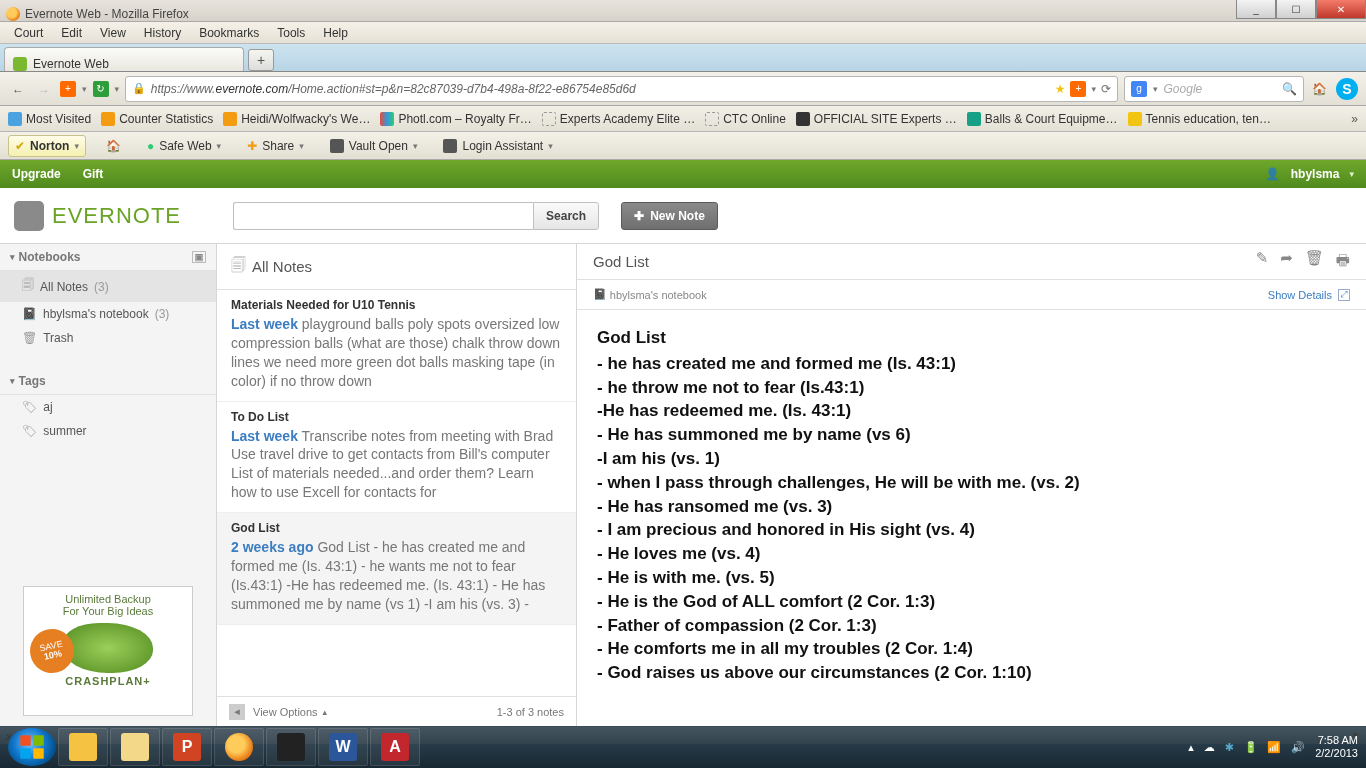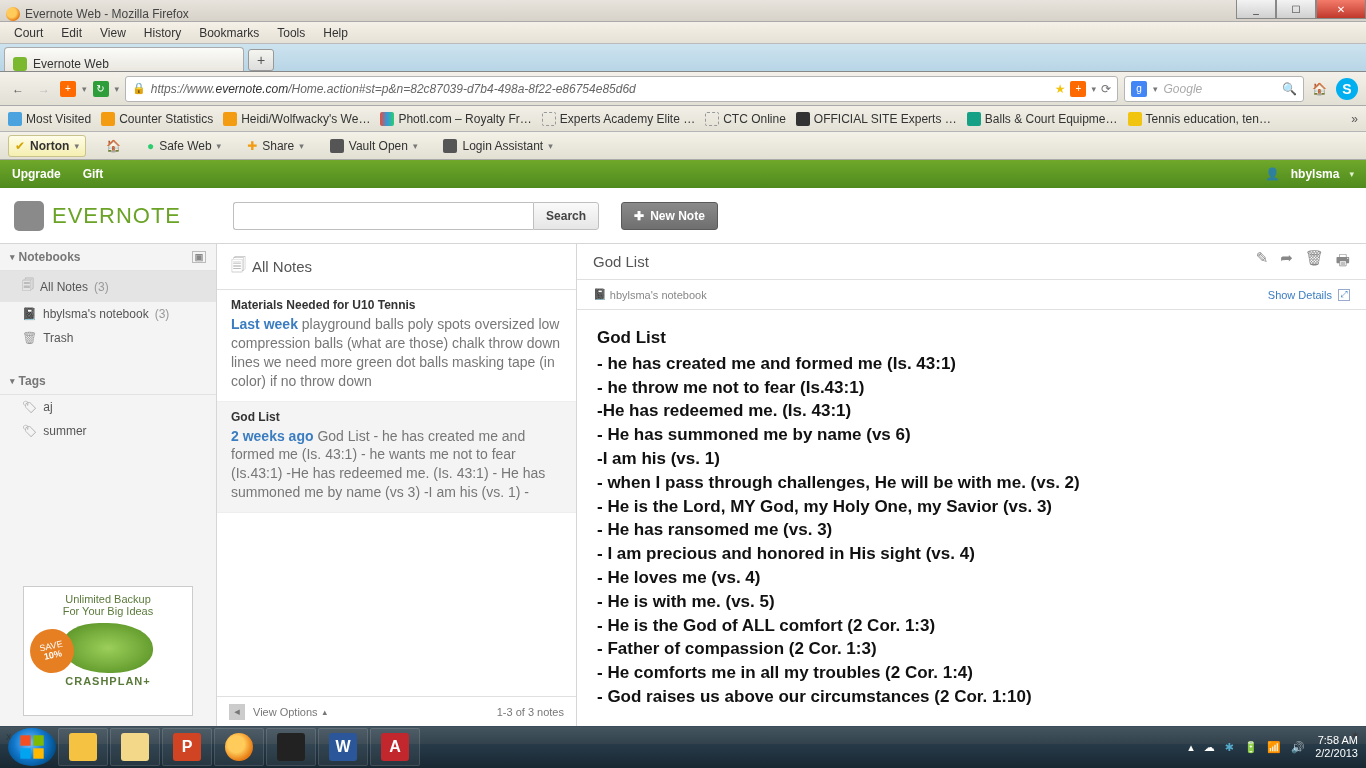--- a/index.html
+++ b/index.html
@@ -294,23 +294,27 @@
   <div class="notelist">
     <div class="nl-head">
         <span style="color:#aaa">🗐</span>
         <span>All Notes</span>
       </div>
     <div class="nl-items">
       <div class="nli">
         <div class="t">Materials Needed for U10 Tennis</div>
         <div class="m"><span class="age">Last week</span> <span>playground balls poly spots oversized low compression balls (what are those) chalk throw down lines we need more green dot balls masking tape (in color) if no throw down</span></div>
       </div>
+      <div class="nli">
+        <div class="t">To Do List</div>
+        <div class="m"><span class="age">Last week</span> <span>Transcribe notes from meeting with Brad Use travel drive to get contacts from Bill's computer List of materials needed...and order them? Learn how to use Excell for contacts for</span></div>
+      </div>
       <div class="nli sel">
         <div class="t">God List</div>
-        <div class="m"><span class="age">2 weeks ago</span> <span>God List - he has created me and formed me (Is. 43:1) - he wants me not to fear (Is.43:1) -He has redeemed me. (Is. 43:1) - He has summoned me by name (vs 3) -I am his (vs. 1) -</span></div>
+        <div class="m"><span class="age">2 weeks ago</span> <span>God List - he has created me and formed me (Is. 43:1) - he wants me not to fear (Is.43:1) -He has redeemed me. (Is. 43:1) - He has summoned me by name (vs 1) -I am his (vs. 3) -</span></div>
       </div>
     </div>
     <div class="nl-foot">
       <span style="background:#ccc;width:16px;height:16px;display:inline-flex;align-items:center;justify-content:center;color:#777">◂</span>
       <span class="vopt">
           <span>View Options</span> 
           <span class="chev">▴</span>
         </span>
       <span class="count">1-3 of 3 notes</span>
     </div>
@@ -335,21 +339,20 @@
         </span>
     </div>
     <div class="np-body">
       <div class="title">God List</div>
       <div>- he has created me and formed me (Is. 43:1)</div>
       <div>- he throw me not to fear (Is.43:1)</div>
       <div>-He has redeemed me. (Is. 43:1)</div>
       <div>- He has summoned me by name (vs 6)</div>
       <div>-I am his (vs. 1)</div>
       <div>- when I pass through challenges, He will be with me. (vs. 2)</div>
-      <div>- He is the Lord, MY God, my Holy One, my Savior (vs. 3)</div>
       <div>-  He has ransomed me (vs. 3)</div>
       <div>-  I am precious and honored in His sight (vs. 4)</div>
       <div>-  He loves me (vs. 4)</div>
       <div>-  He is with me. (vs. 5)</div>
       <div>-  He is the God of ALL comfort (2 Cor. 1:3)</div>
       <div>-  Father of compassion  (2 Cor. 1:3)</div>
       <div>-  He comforts me in all my troubles  (2 Cor. 1:4)</div>
       <div>-  God raises us above our circumstances  (2 Cor. 1:10)</div>
     </div>
   </div>

